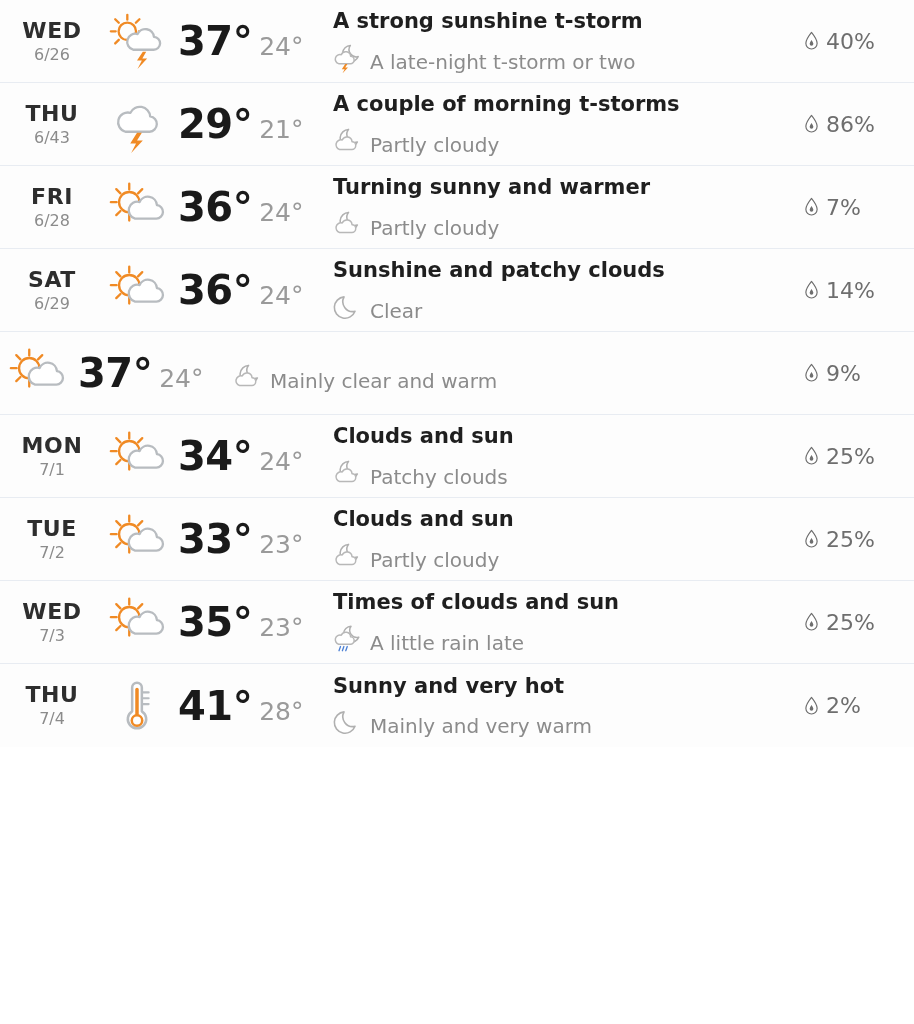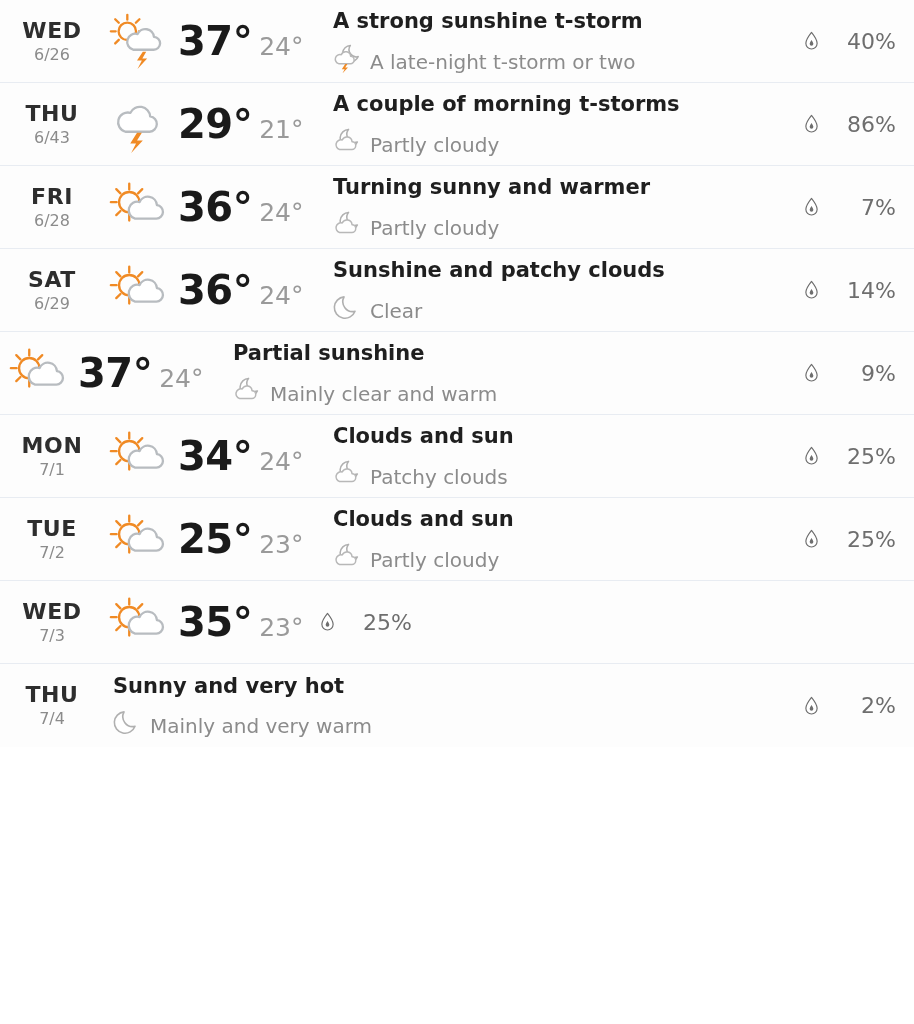--- a/index.html
+++ b/index.html
@@ -123,21 +123,21 @@
     white-space: nowrap;
     margin-top: 8px;
   }
 
   
   .precip-col {
     flex: 0 0 110px;
     width: 110px;
     display: flex;
     align-items: center;
-    justify-content: space-between;
+    justify-content: flex-start;
     padding-right: 18px;
     box-sizing: border-box;
   }
   .drop-icon {
     width: 15px;
     height: 20px;
     flex: 0 0 15px;
     display: block;
   }
   .precip-val {
@@ -373,21 +373,20 @@
       <svg class="wx-icon" viewBox="0 0 64 64">
           <use href="#ic-sun-cloud"></use>
         </svg>
       <div class="temps">
         <span class="temp-hi">37°</span>
         <span class="temp-lo">24°</span>
       </div>
     </div>
 
     <div class="desc-col">
-      <div class="desc-day">Partial sunshine</div>
       <div class="desc-night-wrap">
         <svg class="night-icon" viewBox="0 0 32 32">
             <use href="#ic-moon-cloud"></use>
           </svg>
         <span class="desc-night">Mainly clear and warm</span>
       </div>
     </div>
 
     <div class="precip-col">
       <svg class="drop-icon" viewBox="0 0 16 22">
@@ -435,21 +434,21 @@
     <div class="day-col">
       <div class="day-name">TUE</div>
       <div class="day-date">7/2</div>
     </div>
 
     <div class="cond-col">
       <svg class="wx-icon" viewBox="0 0 64 64">
           <use href="#ic-sun-cloud"></use>
         </svg>
       <div class="temps">
-        <span class="temp-hi">25°</span>
+        <span class="temp-hi">33°</span>
         <span class="temp-lo">23°</span>
       </div>
     </div>
 
     <div class="desc-col">
       <div class="desc-day">Clouds and sun</div>
       <div class="desc-night-wrap">
         <svg class="night-icon" viewBox="0 0 32 32">
             <use href="#ic-moon-cloud"></use>
           </svg>
@@ -474,35 +473,53 @@
     <div class="cond-col">
       <svg class="wx-icon" viewBox="0 0 64 64">
           <use href="#ic-sun-cloud"></use>
         </svg>
       <div class="temps">
         <span class="temp-hi">35°</span>
         <span class="temp-lo">23°</span>
       </div>
     </div>
 
+    <div class="desc-col">
+      <div class="desc-day">Times of clouds and sun</div>
+      <div class="desc-night-wrap">
+        <svg class="night-icon" viewBox="0 0 32 32">
+            <use href="#ic-moon-cloud-rain"></use>
+          </svg>
+        <span class="desc-night">A little rain late</span>
+      </div>
+    </div>
 
     <div class="precip-col">
       <svg class="drop-icon" viewBox="0 0 16 22">
         <use href="#ic-drop"></use>
       </svg>
       <span class="precip-val">25%</span>
     </div>
   </div>
 
   <div class="forecast-row">
     <div class="day-col">
       <div class="day-name">THU</div>
       <div class="day-date">7/4</div>
     </div>
 
+    <div class="cond-col">
+      <svg class="wx-icon" viewBox="0 0 64 64">
+          <use href="#ic-thermometer"></use>
+        </svg>
+      <div class="temps">
+        <span class="temp-hi">41°</span>
+        <span class="temp-lo">28°</span>
+      </div>
+    </div>
 
     <div class="desc-col">
       <div class="desc-day">Sunny and very hot</div>
       <div class="desc-night-wrap">
         <svg class="night-icon" viewBox="0 0 32 32">
             <use href="#ic-moon"></use>
           </svg>
         <span class="desc-night">Mainly and very warm</span>
       </div>
     </div>

